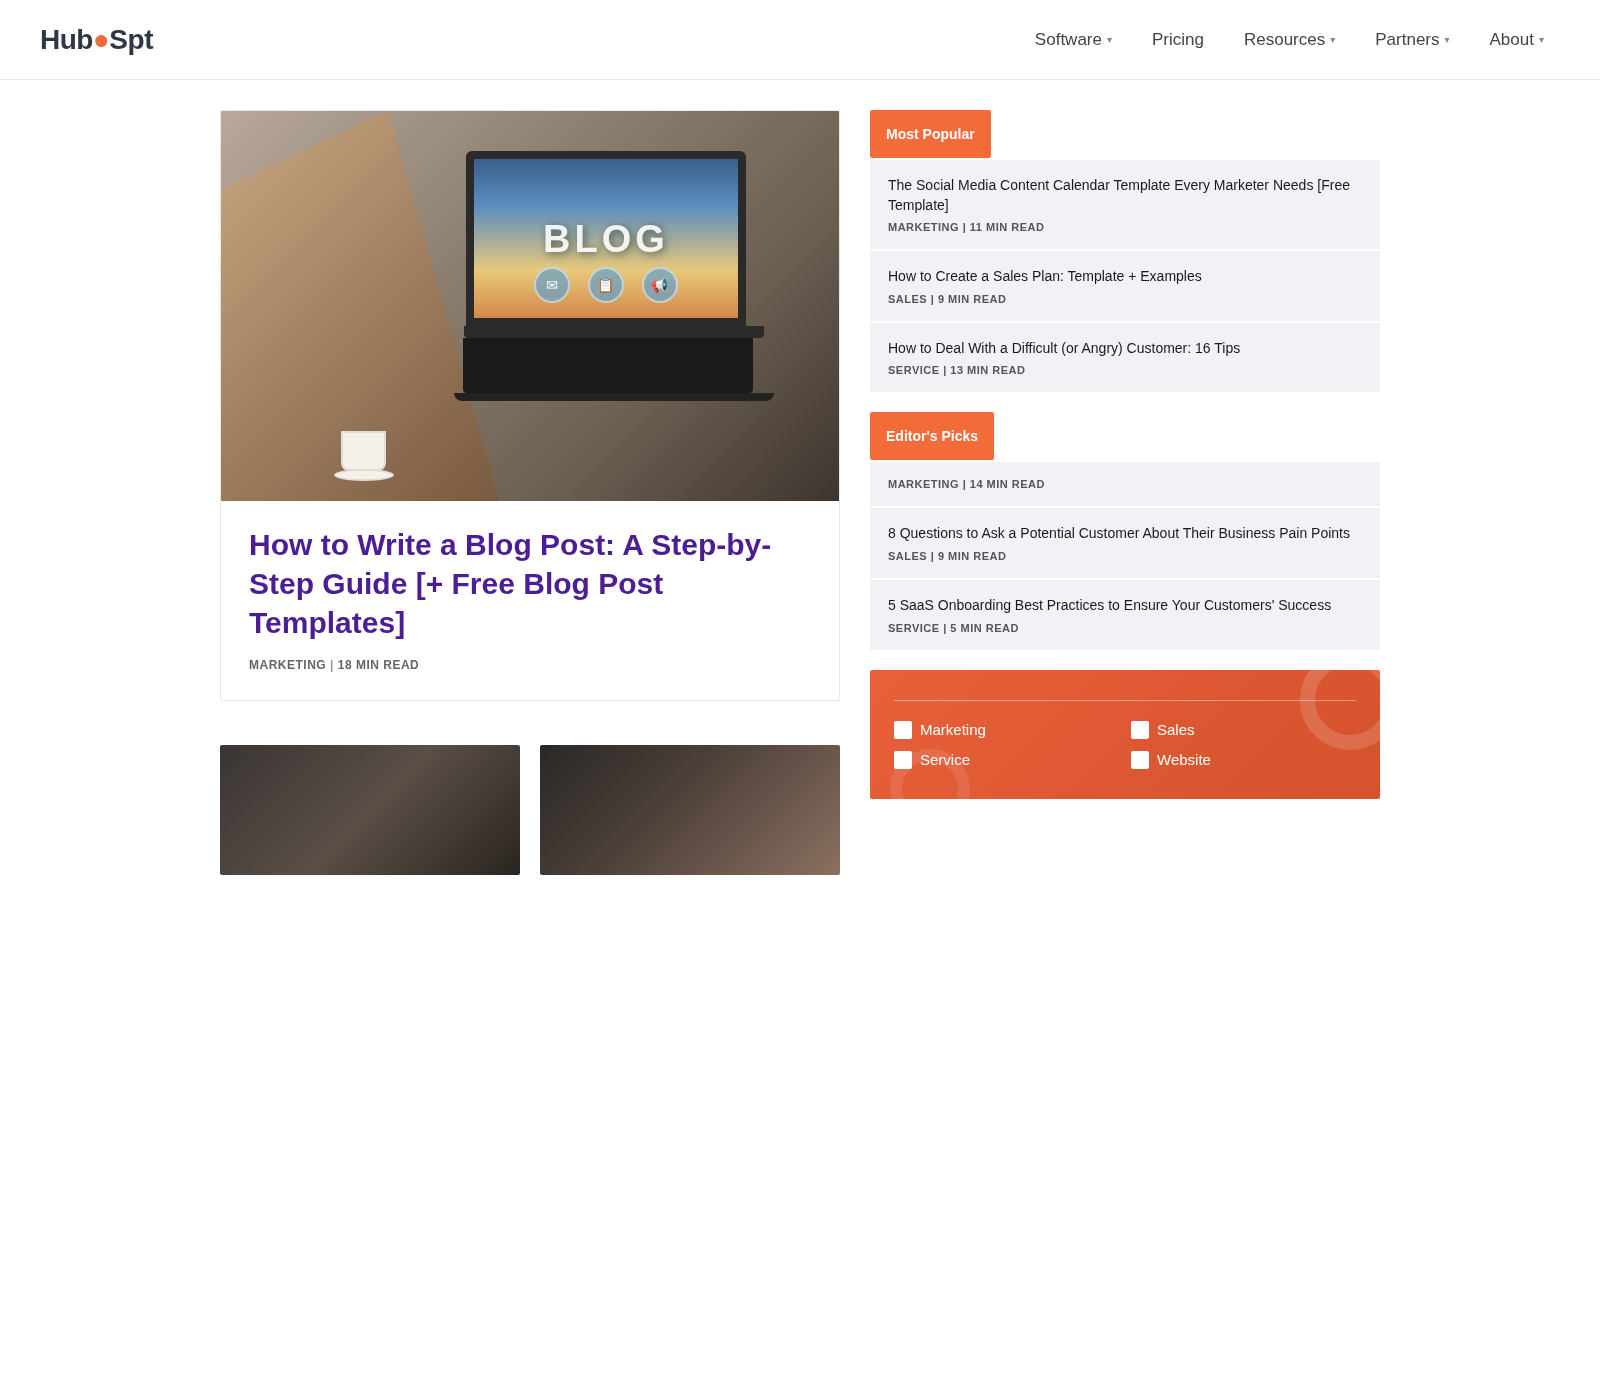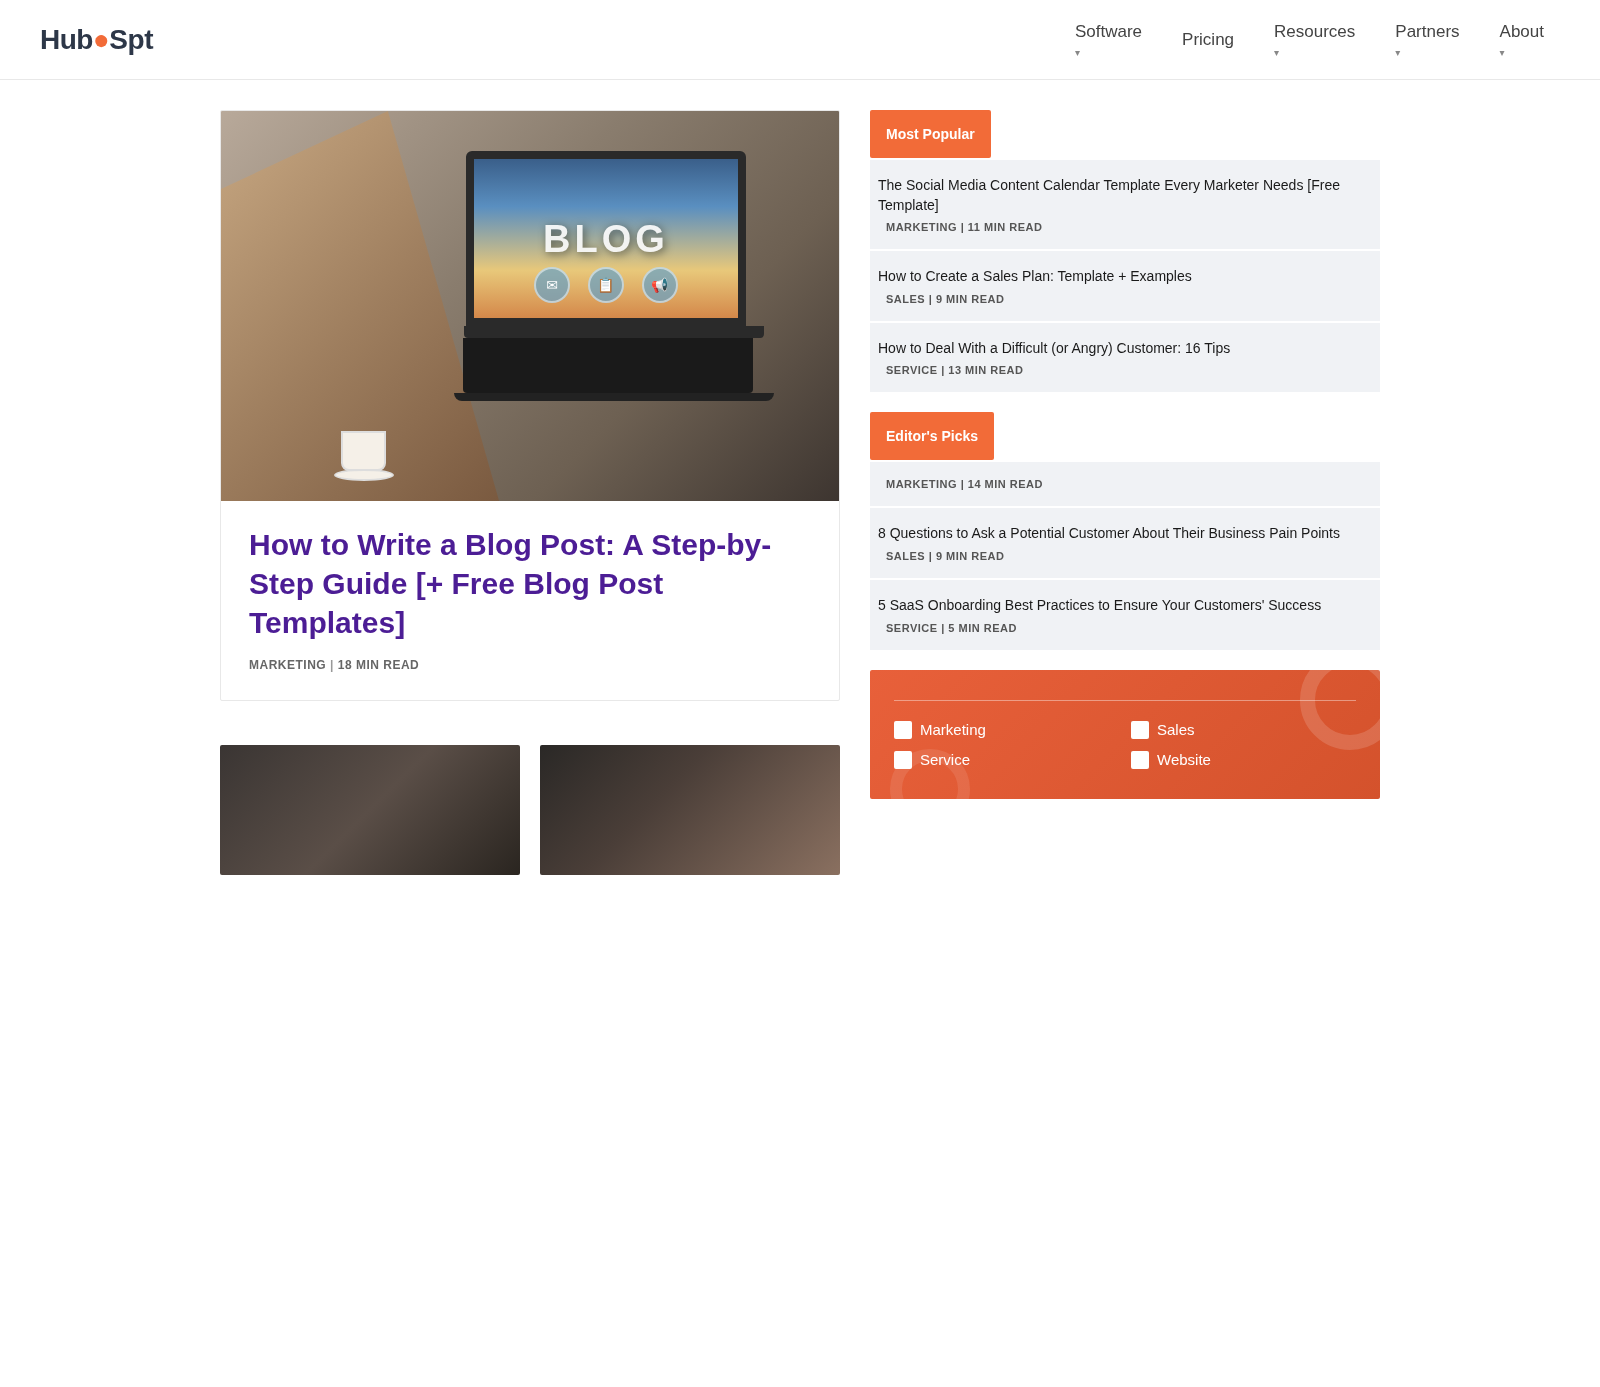--- a/index.html
+++ b/index.html
@@ -29,27 +29,26 @@
       color: #f26b38;
     }
     .nav-items {
       display: flex;
       align-items: center;
       gap: 8px;
       list-style: none;
     }
     .nav-item {
       display: flex;
-      align-items: flex-start;
+      align-items: center;
       padding: 8px 16px;
       font-size: 17px;
       color: #444;
       cursor: pointer;
       gap: 5px;
-      flex-direction: column;
     }
     .chevron {
       font-size: 10px;
       color: #888;
     }
 
     
     .main-content {
       display: flex;
       max-width: 1200px;
@@ -237,37 +236,36 @@
       color: #fff;
       font-size: 14px;
       font-weight: 700;
       padding: 16px 16px;
       border-radius: 2px;
       margin-bottom: 0;
     }
 
     .article-card {
       background: #f0f2f5;
-      padding: 16px 8px;
+      padding: 16px 18px;
       margin-top: 2px;
       cursor: pointer;
     }
     .article-card-title {
       font-size: 14px;
       color: #1a1a1a;
       line-height: 1.4;
       margin-bottom: 6px;
     }
     .article-card-meta {
       font-size: 11px;
       font-weight: 700;
       color: #555;
       letter-spacing: 0.5px;
       text-transform: uppercase;
-      margin-left: 8px;
     }
 
     
     .subscribe-box {
       background: #e8603a;
       background: linear-gradient(135deg, #e8603a 0%, #d4522c 100%);
       padding: 30px 24px;
       border-radius: 2px;
       position: relative;
       overflow: hidden;

